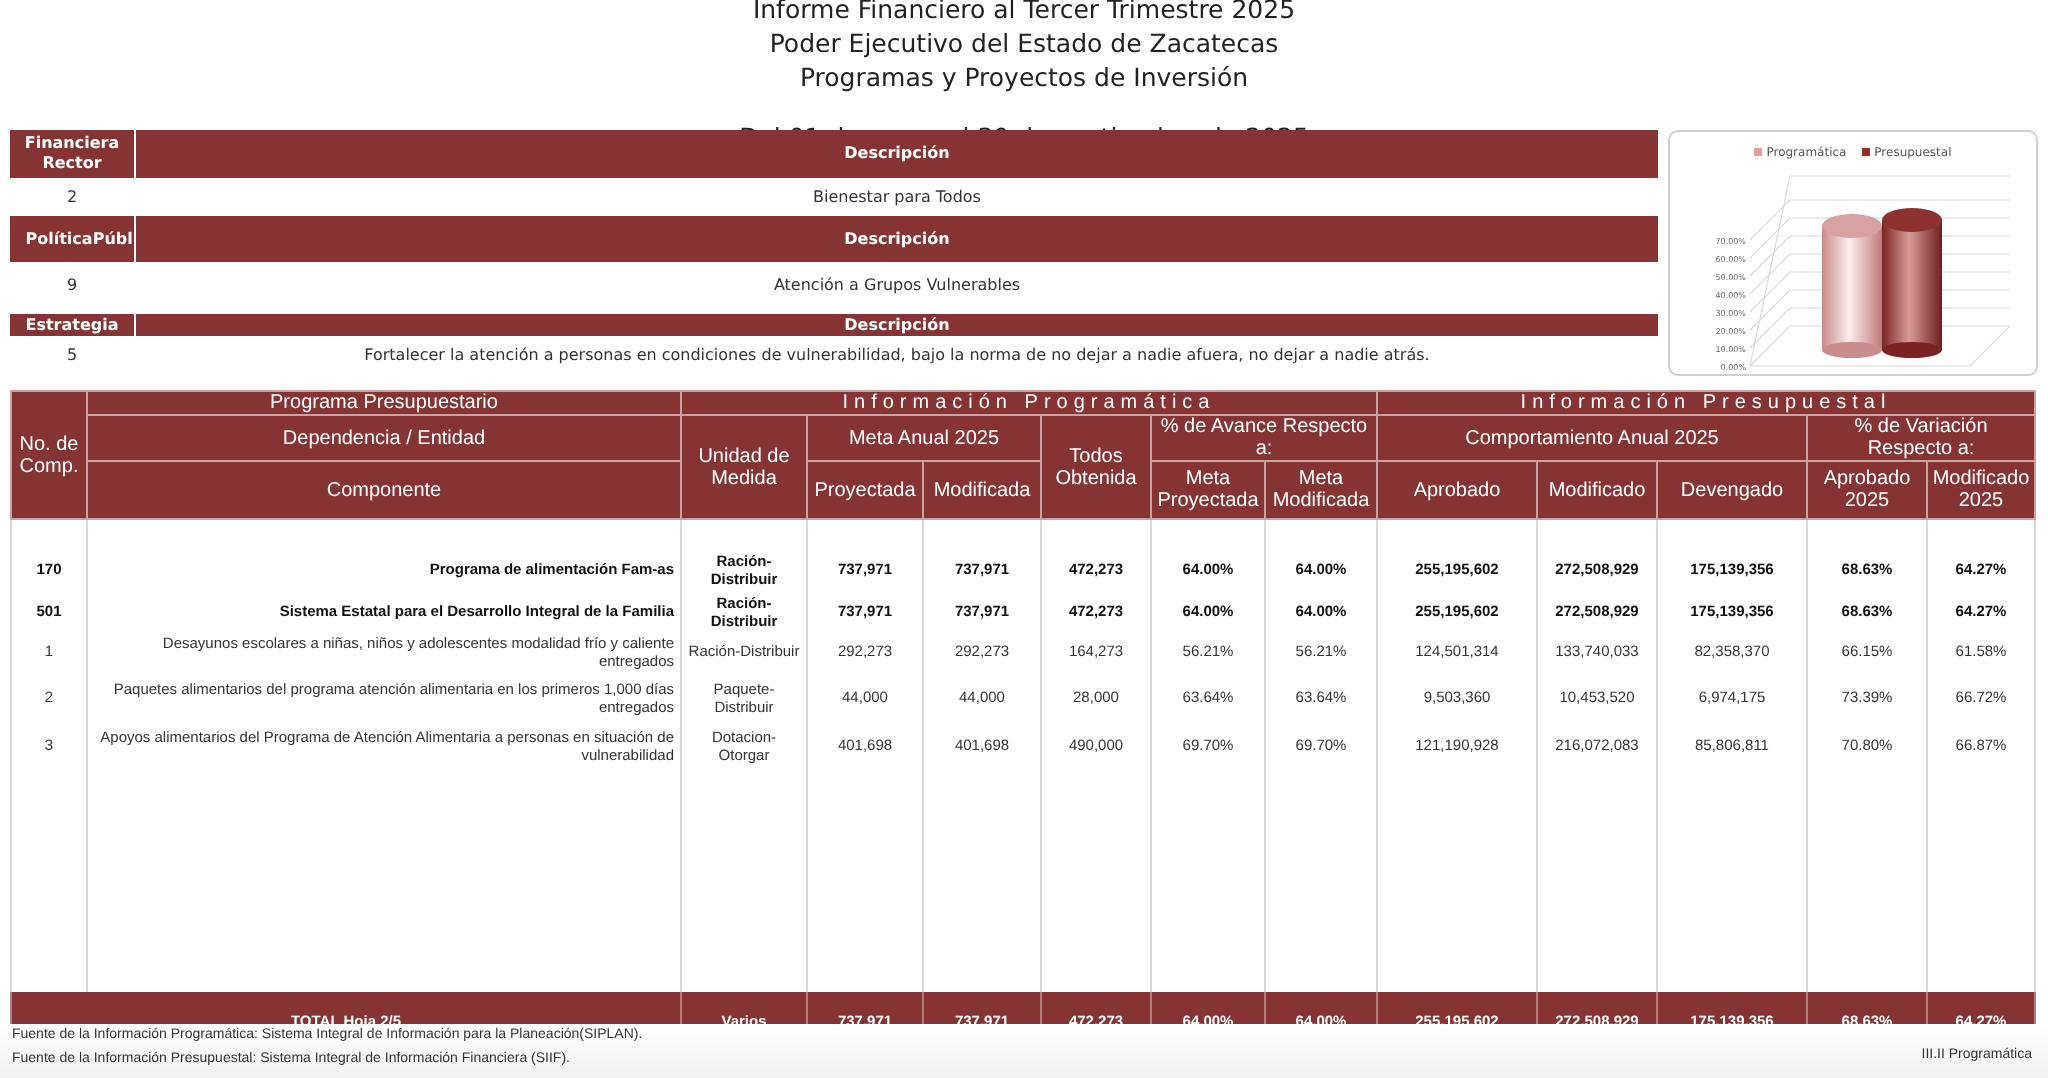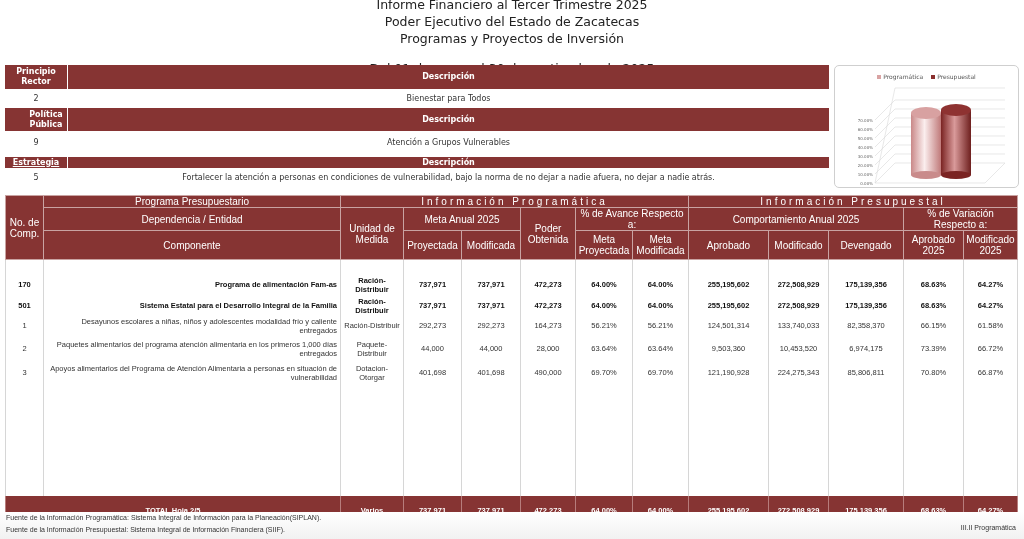--- a/index.html
+++ b/index.html
@@ -24,36 +24,36 @@
 </style>
 </head>
 <body>
 
 <div class="title" style="top:-3px;">Informe Financiero al Tercer Trimestre 2025</div>
 <div class="title" style="top:14px;">Poder Ejecutivo del Estado de Zacatecas</div>
 <div class="title" style="top:31px;">Programas y Proyectos de Inversión</div>
 <div class="title" style="top:61px;">Del 01 de enero al 30 de septiembre de 2025</div>
 
 <div class="abs hdr cell-c top-label" style="left:5px; top:65px; width:62px; height:24px; flex-direction:column;">
-  <span>Principio</span>
+  <span>Financiera</span>
   <span>Rector</span>
 </div>
 <div class="abs hdr cell-c top-label" style="left:68px; top:65px; width:761px; height:24px;">Descripción</div>
 <div class="abs cell-c top-val" style="left:5px; top:89px; width:62px; height:18px;">2</div>
 <div class="abs cell-c top-val" style="left:68px; top:89px; width:761px; height:18px;">Bienestar para Todos</div>
 
-<div class="abs hdr cell-c top-label" style="left:5px; top:108px; width:62px; height:23px; flex-direction:column;padding-left:20px;">
+<div class="abs hdr cell-c top-label" style="left:5px; top:108px; width:62px; height:23px; flex-direction:row;padding-left:20px;">
   <span>Política</span>
   <span>Pública</span>
 </div>
 <div class="abs hdr cell-c top-label" style="left:68px; top:108px; width:761px; height:23px;">Descripción</div>
 <div class="abs cell-c top-val" style="left:5px; top:132px; width:62px; height:20px;">9</div>
 <div class="abs cell-c top-val" style="left:68px; top:132px; width:761px; height:20px;">Atención a Grupos Vulnerables</div>
 
-<div class="abs hdr cell-c top-label" style="left:5px; top:157px; width:62px; height:11px;text-decoration:underline;">Estrategia</div>
+<div class="abs hdr cell-c top-label" style="left:5px; top:157px; width:62px; height:11px;">Estrategia</div>
 <div class="abs hdr cell-c top-label" style="left:68px; top:157px; width:761px; height:11px;">Descripción</div>
 <div class="abs cell-c top-val" style="left:5px; top:170px; width:62px; height:14px;">5</div>
 <div class="abs cell-c top-val" style="left:68px; top:170px; width:761px; height:14px;">Fortalecer la atención a personas en condiciones de vulnerabilidad, bajo la norma de no dejar a nadie afuera, no dejar a nadie atrás.</div>
 
 <div class="chart-box">
   <div style="position:absolute; top:7px; left:0; width:100%; text-align:center; font-family:'DejaVu Sans',sans-serif; font-size:6px; color:#555;">
     <span style="display:inline-block;width:4px;height:4px;background:#d9a3a3;margin-right:2px;"></span><span>Programática</span>
     <span style="display:inline-block;width:4px;height:4px;background:#8a2f2e;margin:0 2px 0 6px;"></span><span>Presupuestal</span>
   </div>
   <svg width="183" height="121" style="position:absolute;left:0;top:0;">
@@ -131,21 +131,21 @@
     <tr style="height:12px;">
       <th rowspan="3"><span>No. de</span><br><span>Comp.</span></th>
       <th>Programa Presupuestario</th>
       <th colspan="6" class="spaced">Información Programática</th>
       <th colspan="5" class="spaced">Información Presupuestal</th>
     </tr>
     <tr style="height:15px;">
       <th>Dependencia / Entidad</th>
       <th rowspan="2"><span>Unidad de</span><br><span>Medida</span></th>
       <th colspan="2">Meta Anual 2025</th>
-      <th rowspan="2"><span>Poder</span><br><span>Obtenida</span></th>
+      <th rowspan="2"><span>Todos</span><br><span>Obtenida</span></th>
       <th colspan="2">% de Avance Respecto a:</th>
       <th colspan="3">Comportamiento Anual 2025</th>
       <th colspan="2">% de Variación Respecto a:</th>
     </tr>
     <tr style="height:29px;">
       <th>Componente</th>
       <th>Proyectada</th>
       <th>Modificada</th>
       <th><span>Meta</span><br><span>Proyectada</span></th>
       <th><span>Meta</span><br><span>Modificada</span></th>
@@ -235,21 +235,21 @@
     <tr style="height:22px;">
       <td>3</td>
       <td class="l">Apoyos alimentarios del Programa de Atención Alimentaria a personas en situación de vulnerabilidad</td>
       <td>Dotacion-Otorgar</td>
       <td>401,698</td>
       <td>401,698</td>
       <td>490,000</td>
       <td>69.70%</td>
       <td>69.70%</td>
       <td class="r">121,190,928</td>
-      <td class="r">224,275,343</td>
+      <td class="r">216,072,083</td>
       <td class="r">85,806,811</td>
       <td>70.80%</td>
       <td>66.87%</td>
     </tr>
     <tr style="height:112px;">
         <td></td>
         <td></td>
         <td></td>
         <td></td>
         <td></td>

